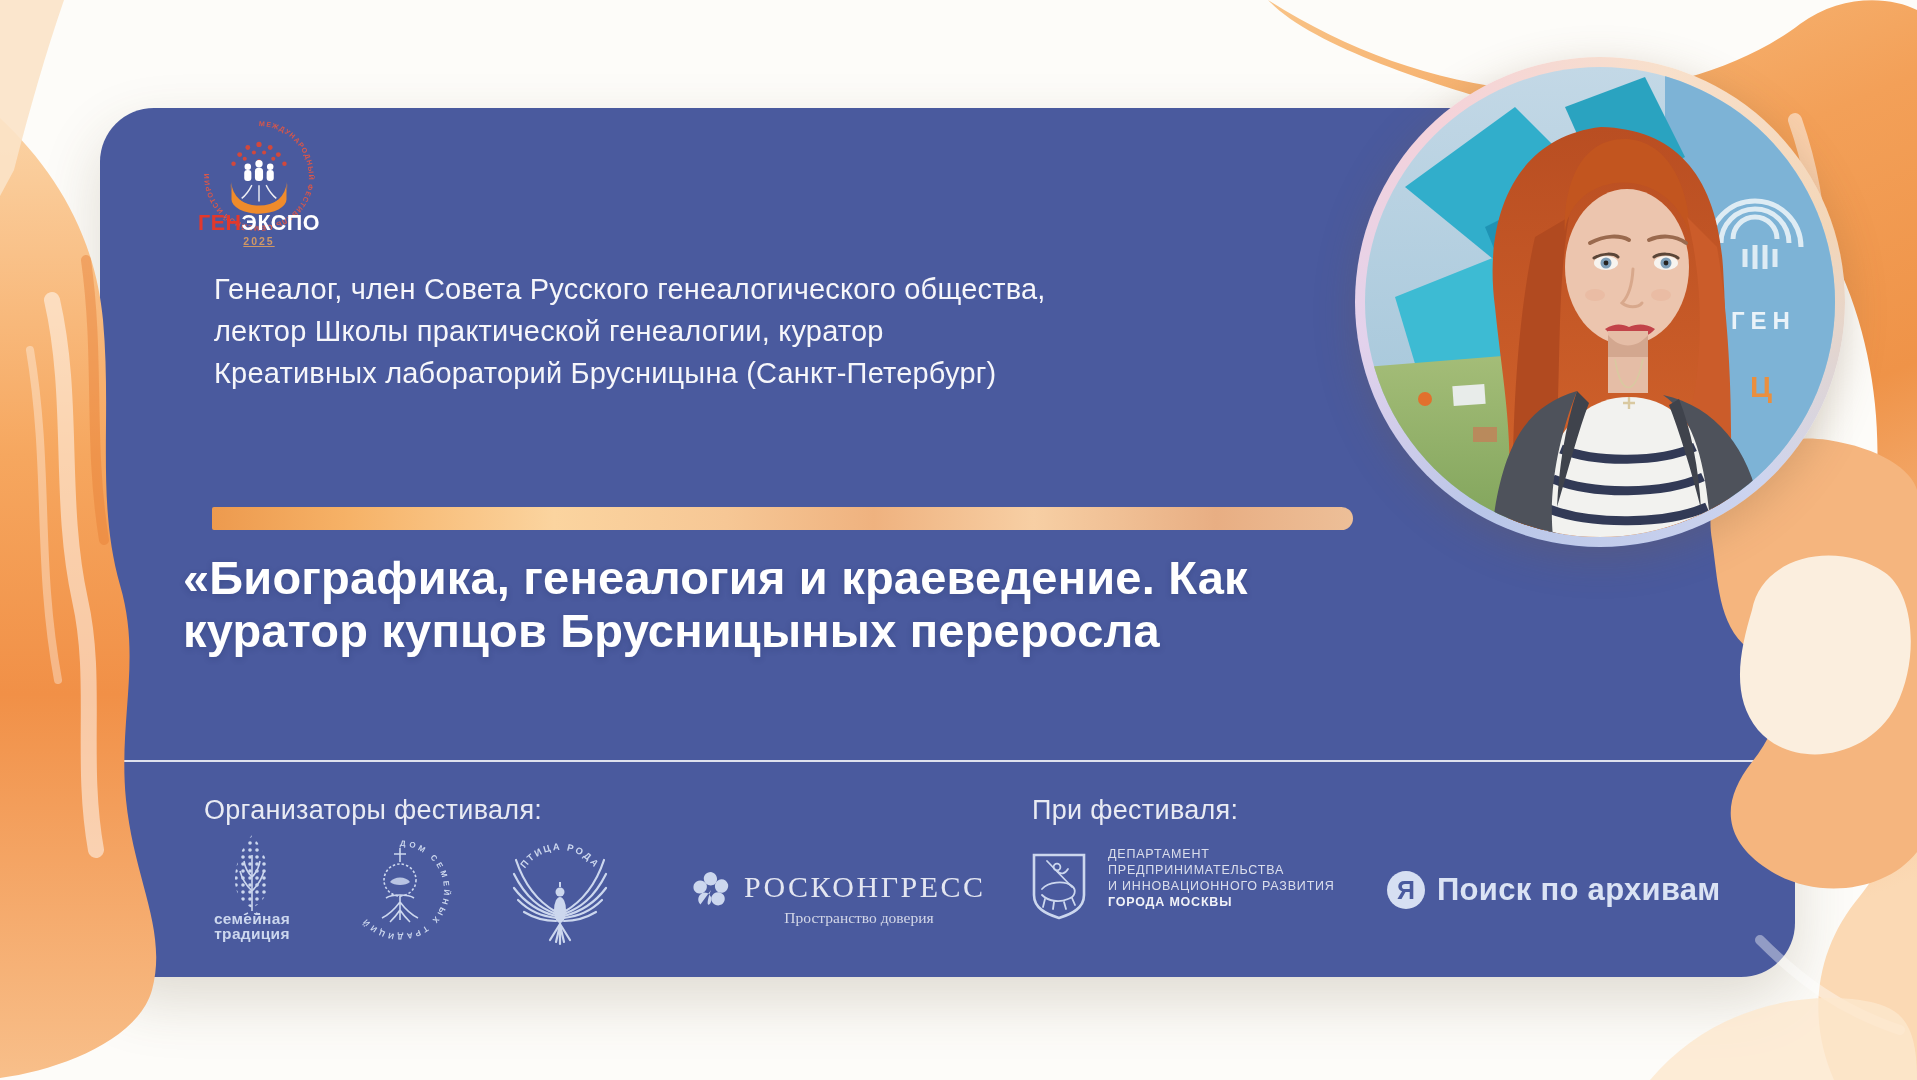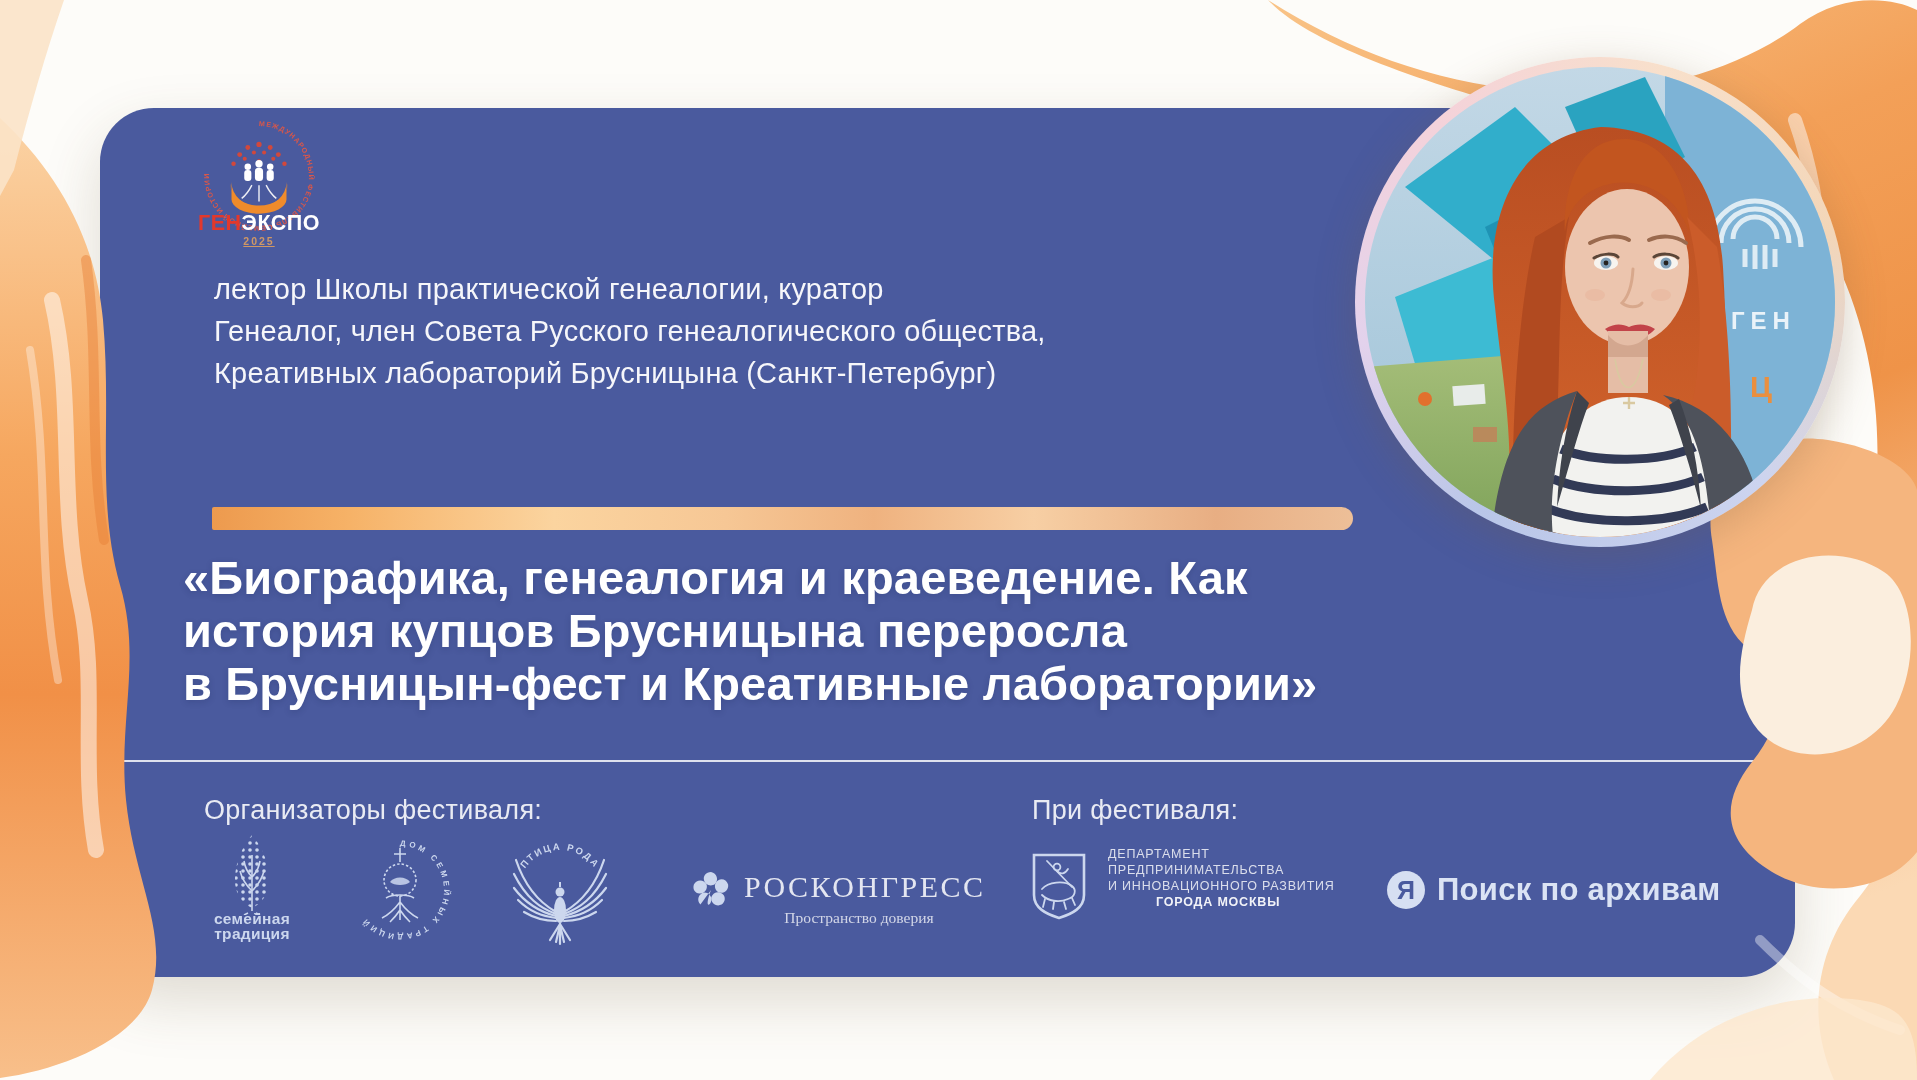--- a/index.html
+++ b/index.html
@@ -66,21 +66,21 @@
   .ros-icon { left:690px; top:869px; width:42px; height:42px; }
   .ros-name { left:744px; top:870px; font-family:"Liberation Serif",serif;
     font-size:30px; letter-spacing:2.5px; color:rgba(255,255,255,.85); }
   .ros-tagline { left:744px; top:909px; width:230px; text-align:center;
     font-family:"Liberation Serif",serif; font-size:15.5px;
     color:rgba(255,255,255,.75); }
 
   .shield-svg { left:1030px; top:851px; width:58px; height:70px; }
   .dept-text { left:1108px; top:846px; font-size:12.5px; line-height:16px;
     letter-spacing:.8px; color:rgba(255,255,255,.8); font-weight:500; }
-  .dept-text .bold { font-weight:700; color:rgba(255,255,255,.92);margin-left:48px; }
+  .dept-text .bold { font-weight:700; color:rgba(255,255,255,.92); }
 
   .ya-circle { left:1387px; top:871px; width:38px; height:38px; border-radius:50%;
     background:#d6dff2; text-align:center; line-height:38px;
     font-size:25px; font-weight:800; color:#4a5a9e; }
   .ya-label { left:1437px; top:872px; font-size:31px; font-weight:700;
     color:#dbe3f4; letter-spacing:.3px; }
 
   
   .photo {
     left:1355px; top:57px; width:490px; height:490px; border-radius:50%;
@@ -141,31 +141,30 @@
       <circle cx="66" cy="46" r="3.2"></circle>
         <rect x="62.5" y="49" width="7" height="11" rx="3"></rect>
     </g>
   </svg>
   <div class="abs brand-word">
     <span class="red">ГЕН</span><span>ЭКСПО</span>
   </div>
   <div class="abs brand-year">2025</div>
 
   <div class="abs speaker-bio">
+    <div>Генеалог, член Совета Русского генеалогического общества,</div>
     <div>лектор Школы практической генеалогии, куратор</div>
-    <div>Генеалог, член Совета Русского генеалогического общества,</div>
     <div>Креативных лабораторий Брусницына (Санкт-Петербург)</div>
   </div>
 
   <div class="abs accent-bar"></div>
 
   <div class="abs talk-title">
     <div>«Биографика, генеалогия и краеведение. Как</div>
-    <div>история купцов Брусницына переросла</div>
-    <div>в Брусницын-фест и Креативные лаборатории»</div>
+    <div>куратор купцов Брусницыных переросла</div>
   </div>
 
   <div class="abs divider"></div>
 
   <div class="abs foot-label org-label">Организаторы фестиваля:</div>
   <div class="abs foot-label sup-label">При фестиваля:</div>
 
   <svg class="abs tree-svg" viewBox="0 0 80 82">
     <defs>
       <pattern id="pdots" width="7" height="7" patternUnits="userSpaceOnUse">

